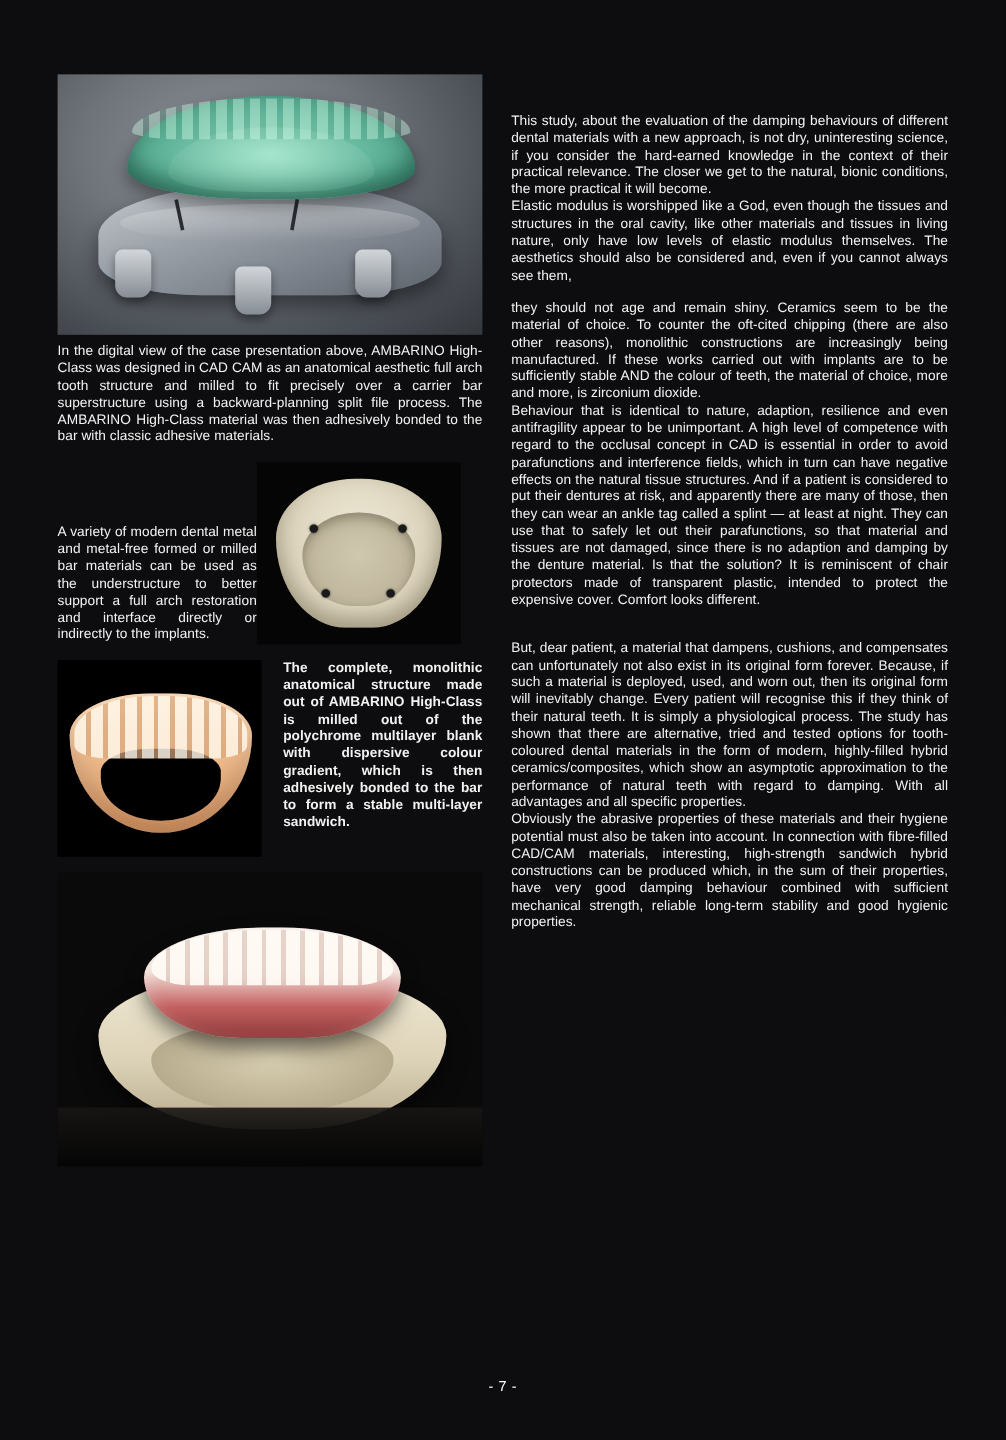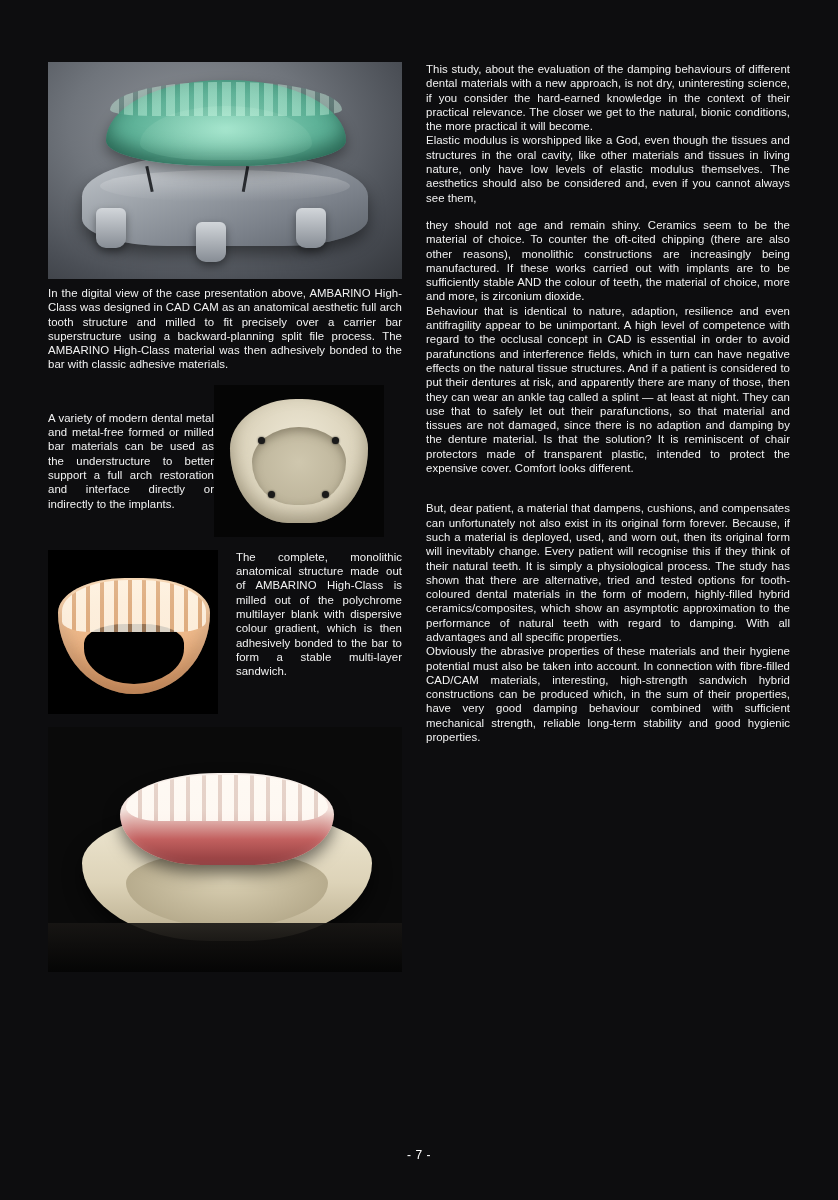--- a/index.html
+++ b/index.html
@@ -26,20 +26,21 @@
     left: 48px;
     width: 742px;
     display: flex;
     gap: 24px;
   }
   .col-left {
     width: 354px;
   }
   .col-right {
     width: 364px;
+    margin-top: 32px;
   }
   p {
     margin: 0;
     font-size: 11.4px;
     line-height: 14.3px;
     text-align: justify;
     color: #f2f2f2;
     letter-spacing: 0.05px;
   }
   .gap-sm { height: 7px; }
@@ -261,30 +262,31 @@
     left: 0;
     top: 196px;
     width: 354px;
     height: 49px;
     background: linear-gradient(180deg, rgba(24,22,20,0.9), #050505);
   }
 
   
   .wrap-bar {
     display: flex;
-    align-items: center;
+    align-items: flex-end;
   }
   .wrap-bar .txt {
     width: 166px;
     text-align: justify;
   }
   .wrap-mono {
     display: flex;
     gap: 18px;
     align-items: flex-start;
+    font-weight: bold;
   }
   .wrap-mono .txt {
     width: 168px;
     text-align: justify;
   }
   .footer {
     position: absolute;
     left: 0;
     right: 0;
     bottom: 38px;

